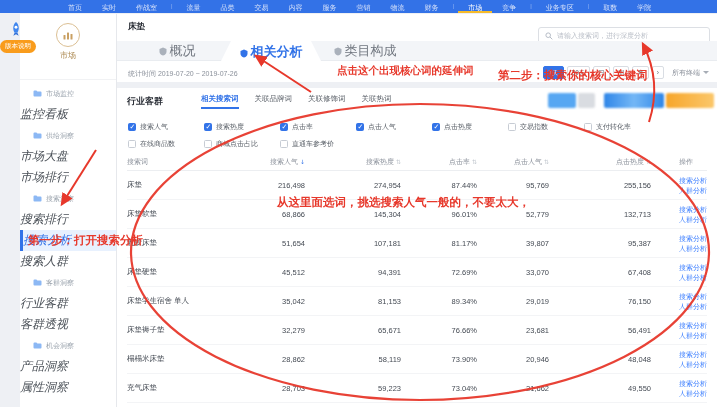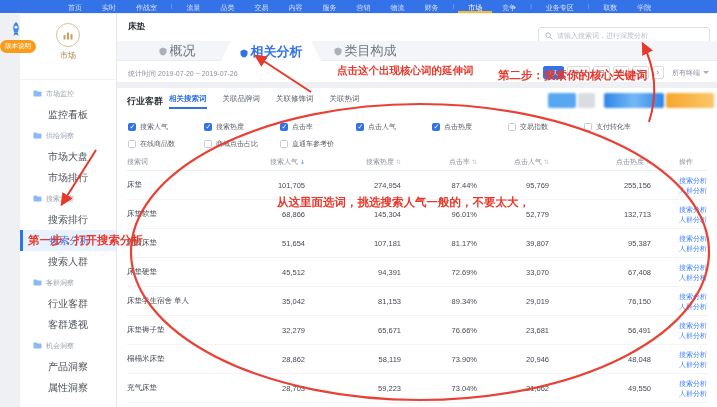--- a/index.html
+++ b/index.html
@@ -21,21 +21,21 @@
   
   .sidebar { position:absolute; left:20px; top:14px; width:97px; height:393px; background:#fff;
              border-right:1px solid #e6e8ec; z-index:2; }
   .module-head { height:66px; border-bottom:1px solid #f1f2f4; text-align:center; padding-top:9px; }
   .module-circle { width:24px; height:24px; border:1px solid #dcc094; border-radius:50%;
                    margin:0 auto; display:flex; align-items:center; justify-content:center; }
   .module-label { margin-top:3px; font-size:8px; color:#ad8a52; }
   .menu { padding-top:3px; }
   .menu-row { height:21px; display:flex; align-items:center; }
   .menu-row.section { padding-left:13px; gap:4px; color:#9aa3ad; font-size:7px; }
-  .menu-row.item { justify-content:center; color:#4b5158; font-size:10px; cursor:pointer; }
+  .menu-row.item { color:#4b5158; font-size:12px; cursor:pointer;font-style:italic; }
   .menu-row.item.active { background:#e8f1fe; color:#3273e8; border-left:3px solid #3273e8; }
 
   
   .content { position:absolute; left:117px; top:14px; width:600px; height:393px; background:#fff; }
   .page-title { position:absolute; left:11px; top:7px; font-size:8.5px; font-weight:bold; color:#2c3038; }
 
   .tabstrip { position:absolute; left:0; top:27px; width:600px; height:20px; background:#f3f5f8;
               border-bottom:1px solid #e9ecf0; display:flex; padding-left:16px; }
   .htab { height:20px; display:flex; align-items:center; justify-content:center; gap:3px;
           width:88px; color:#70767f; font-size:13px; cursor:pointer; }
@@ -52,21 +52,21 @@
                 border-top:3.5px solid #a7adb6; }
 
   .search-box { position:absolute; left:421px; top:13px; width:172px; height:18px; border:1px solid #dcdfe4;
                 border-radius:3px; background:#fff; display:flex; align-items:center; padding:0 6px; gap:4px; }
   .search-ph { font-size:7px; color:#b9bec7; white-space:nowrap; }
 
   .gray-band { position:absolute; left:0; top:68px; width:600px; height:6px; background:#eef0f4; }
 
   .card-head { position:absolute; left:10px; top:78px; height:18px; display:flex; align-items:center; }
   .card-title { font-size:9px; font-weight:bold; color:#2c3038; }
-  .ctabs { display:flex; margin-left:6px; gap:16px;font-family:Liberation Mono, monospace; }
+  .ctabs { display:flex; margin-left:38px; gap:16px;font-family:Liberation Mono, monospace; }
   .ctab { font-size:7.5px; color:#5a6068; padding-bottom:3px; cursor:pointer; }
   .ctab.active { color:#3273e8; border-bottom:2px solid #3273e8; font-weight:bold; }
 
   .pills { position:absolute; right:3px; top:79px; display:flex; align-items:center; gap:2px; }
   .pill { height:15px; border-radius:2px; filter:blur(1.2px); cursor:pointer; }
   .pill.p1 { width:28px; background:#57a7f2; }
   .pill.p2 { width:17px; background:#d9dce1; margin-right:7px; }
   .pill.p3 { width:60px; background:linear-gradient(90deg,#2f86e8,#73b7f6,#2f86e8); }
   .pill.p4 { width:48px; background:linear-gradient(90deg,#f7a62b,#fbc76a); }
 
@@ -324,21 +324,21 @@
           <div class="cell-num"><span>搜索人气</span><span class="sort active">↓</span></div>
           <div class="cell-num"><span>搜索热度</span><span class="sort">⇅</span></div>
           <div class="cell-num"><span>点击率</span><span class="sort">⇅</span></div>
           <div class="cell-num"><span>点击人气</span><span class="sort">⇅</span></div>
           <div class="cell-num"><span>点击热度</span><span class="sort">⇅</span></div>
           <div class="th-actions"><span>操作</span></div>
         </div>
       <div id="table-body">
           <div class="trow tbody-row">
             <div class="cell-kw">床垫</div>
-            <div class="cell-num">101,705</div>
+            <div class="cell-num">216,498</div>
             <div class="cell-num">274,954</div>
             <div class="cell-num">87.44%</div>
             <div class="cell-num">95,769</div>
             <div class="cell-num">255,156</div>
             <div class="cell-actions">
               <span class="link">搜索分析</span>
               <span class="link">人群分析</span>
             </div>
           </div>
           <div class="trow tbody-row">

